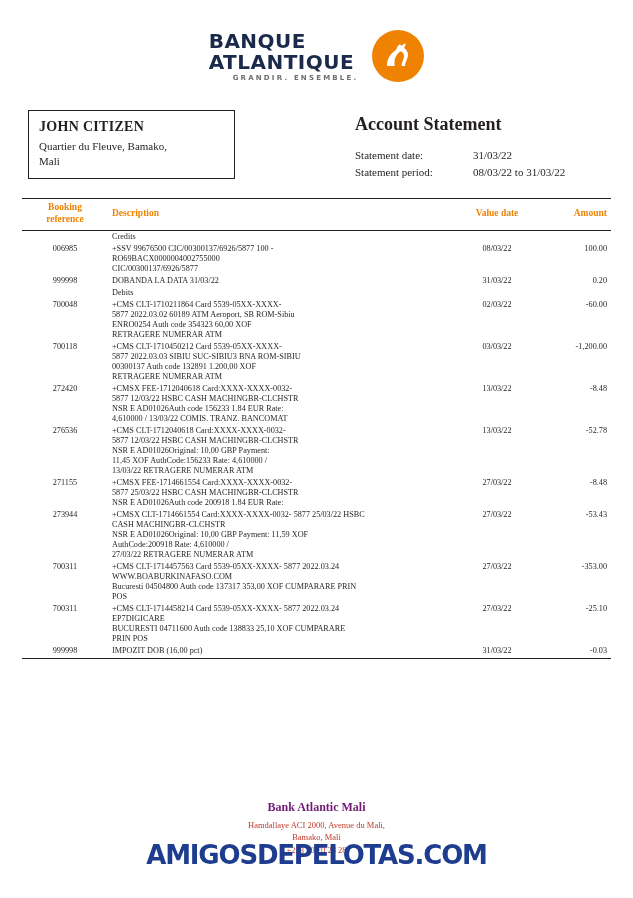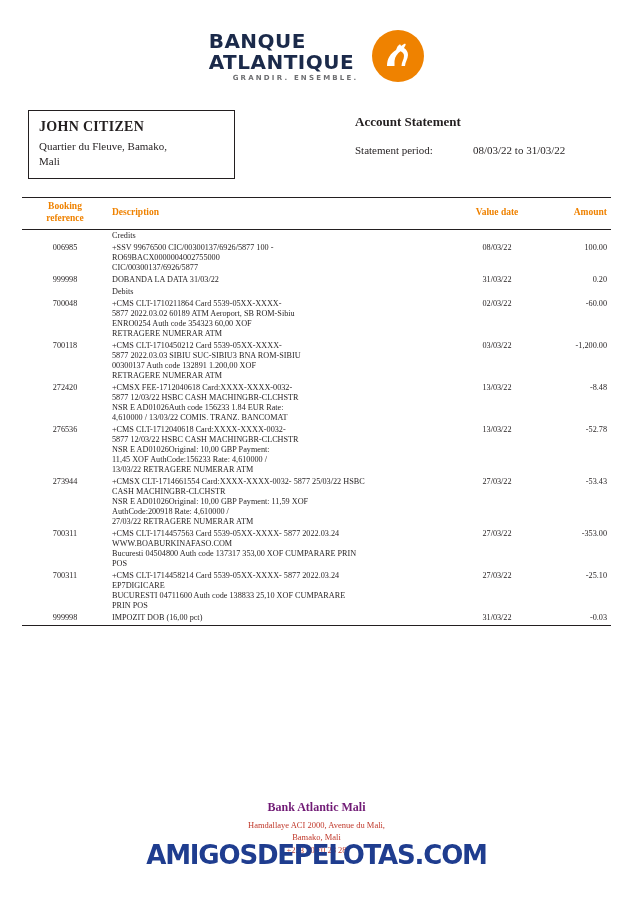--- a/index.html
+++ b/index.html
@@ -89,21 +89,21 @@
   .addr-line {
     font-size: 11px;
     line-height: 1.32;
   }
   .meta-box {
     width: 250px;
     padding-top: 4px;
   }
   .meta-title {
     font-weight: bold;
-    font-size: 13px;
+    font-size: 18px;
     margin-bottom: 12px;
   }
   .meta-row {
     font-size: 11px;
     line-height: 1.5;
     display: flex;
   }
   .meta-label { width: 118px; }
   .meta-value { }
 
@@ -204,20 +204,24 @@
 
   <div class="top-section">
     <div class="addr-box">
       <div class="addr-name">JOHN CITIZEN</div>
       <div class="addr-line">Quartier du Fleuve, Bamako,</div>
       <div class="addr-line">Mali</div>
     </div>
     <div class="meta-box">
       <div class="meta-title">Account Statement</div>
       <div class="meta-row">
+        <span class="meta-label">Statement date:</span>
+        <span class="meta-value">31/03/22</span>
+      </div>
+      <div class="meta-row">
         <span class="meta-label">Statement period:</span>
         <span class="meta-value">08/03/22 to 31/03/22</span>
       </div>
     </div>
   </div>
 
   <div class="table-wrap">
     <table class="stmt">
       <thead>
         <tr>
@@ -304,20 +308,30 @@
               <span class="desc-line">+CMS CLT-1712040618 Card:XXXX-XXXX-0032-</span>
               <span class="desc-line">5877 12/03/22 HSBC CASH MACHINGBR-CLCHSTR</span>
               <span class="desc-line">NSR E AD01026Original: 10,00 GBP   Payment:</span>
               <span class="desc-line">11,45 XOF AuthCode:156233 Rate: 4,610000 /</span>
               <span class="desc-line">13/03/22 RETRAGERE NUMERAR ATM</span>
             </td>
             <td class="c-date">13/03/22</td>
             <td class="c-amt">-52.78</td>
           </tr>
           <tr>
+            <td class="c-ref">271155</td>
+            <td class="c-desc">
+              <span class="desc-line">+CMSX FEE-1714661554 Card:XXXX-XXXX-0032-</span>
+              <span class="desc-line">5877 25/03/22 HSBC CASH MACHINGBR-CLCHSTR</span>
+              <span class="desc-line">NSR E AD01026Auth code 200918 1.84 EUR Rate:</span>
+            </td>
+            <td class="c-date">27/03/22</td>
+            <td class="c-amt">-8.48</td>
+          </tr>
+          <tr>
             <td class="c-ref">273944</td>
             <td class="c-desc">
               <span class="desc-line">+CMSX CLT-1714661554 Card:XXXX-XXXX-0032- 5877 25/03/22 HSBC</span>
               <span class="desc-line">CASH MACHINGBR-CLCHSTR</span>
               <span class="desc-line">NSR E AD01026Original: 10,00 GBP   Payment: 11,59 XOF</span>
               <span class="desc-line">AuthCode:200918 Rate: 4,610000 /</span>
               <span class="desc-line">27/03/22 RETRAGERE NUMERAR ATM</span>
             </td>
             <td class="c-date">27/03/22</td>
             <td class="c-amt">-53.43</td>

